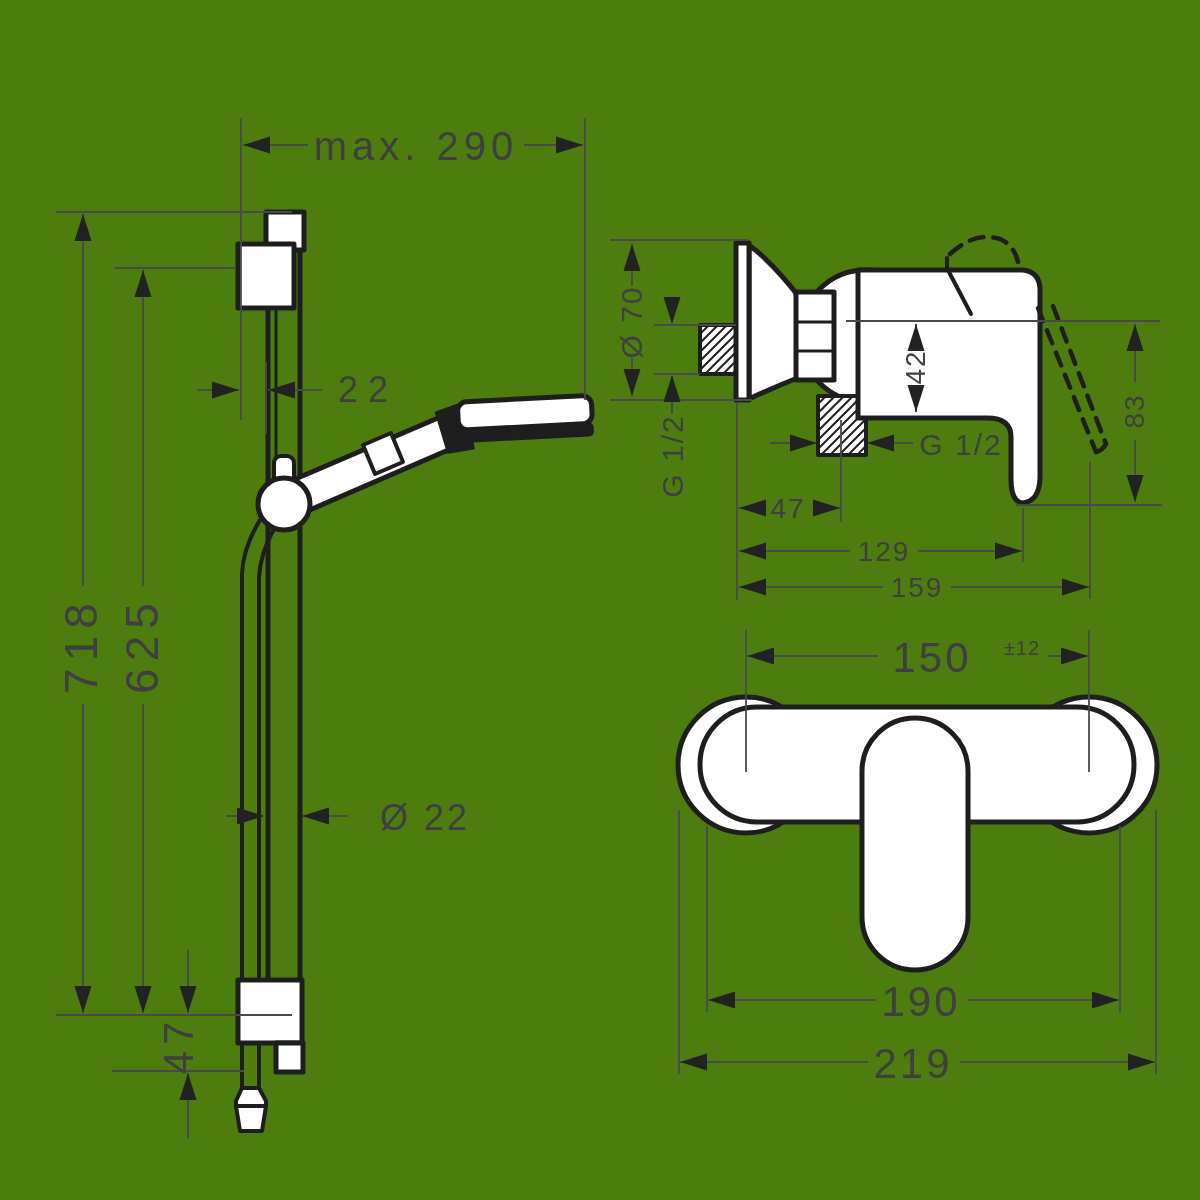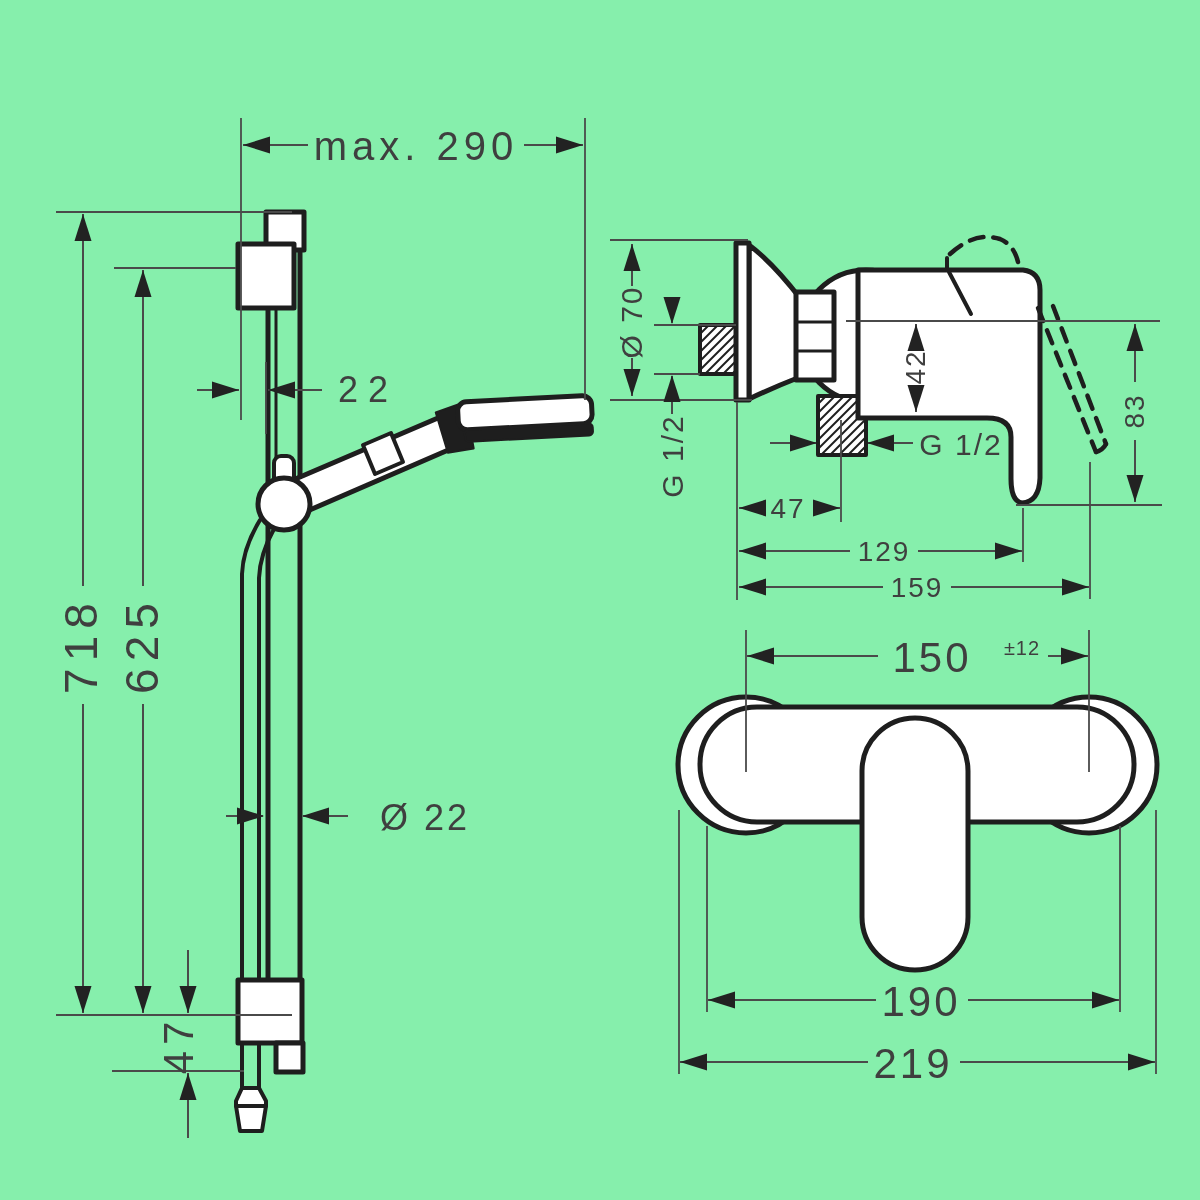--- a/index.html
+++ b/index.html
@@ -1,16 +1,16 @@
 <!DOCTYPE html>
 <html><head>
 <meta charset="utf-8">
 <style>
   html,body { margin:0; padding:0; background:#ffffff; }
-  .page { width:1200px; height:1200px; background:#86efac; position:relative; }
+  .page { width:1200px; height:1200px; background:#4d7c0f; position:relative; }
   svg { display:block; }
   
   .ol   { fill:#ffffff; stroke:#1e1e1e; stroke-width:5; stroke-linejoin:round; }
   .ol4  { fill:#ffffff; stroke:#1e1e1e; stroke-width:4; stroke-linejoin:round; }
   .ln   { fill:none; stroke:#1e1e1e; stroke-width:5; stroke-linecap:round; }
   .ln4  { fill:none; stroke:#1e1e1e; stroke-width:4; stroke-linecap:round; }
   .ln3  { fill:none; stroke:#1e1e1e; stroke-width:3; stroke-linecap:round; }
   .fillDark { fill:#1e1e1e; stroke:#1e1e1e; stroke-width:2; stroke-linejoin:round; }
   .dash { fill:none; stroke:#1e1e1e; stroke-width:4.5; stroke-dasharray:14 10; stroke-linecap:round; }
   

